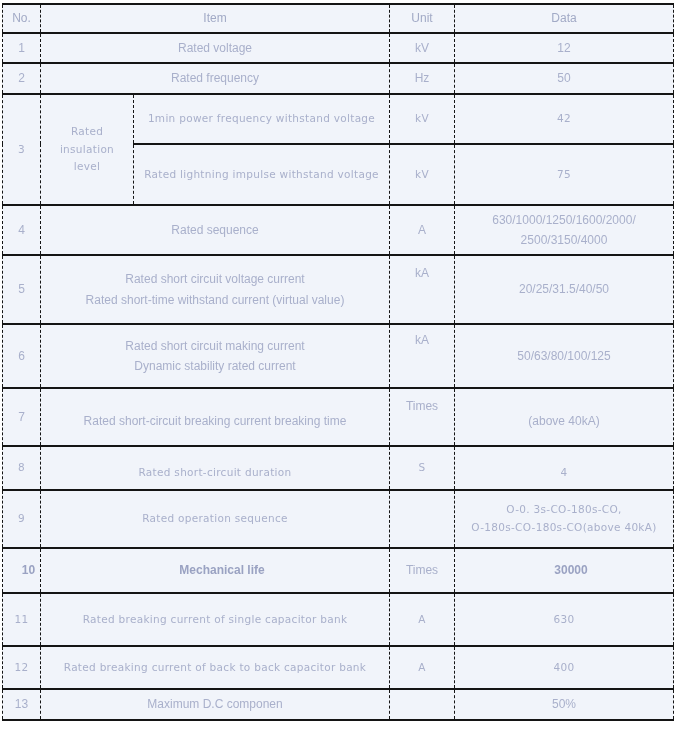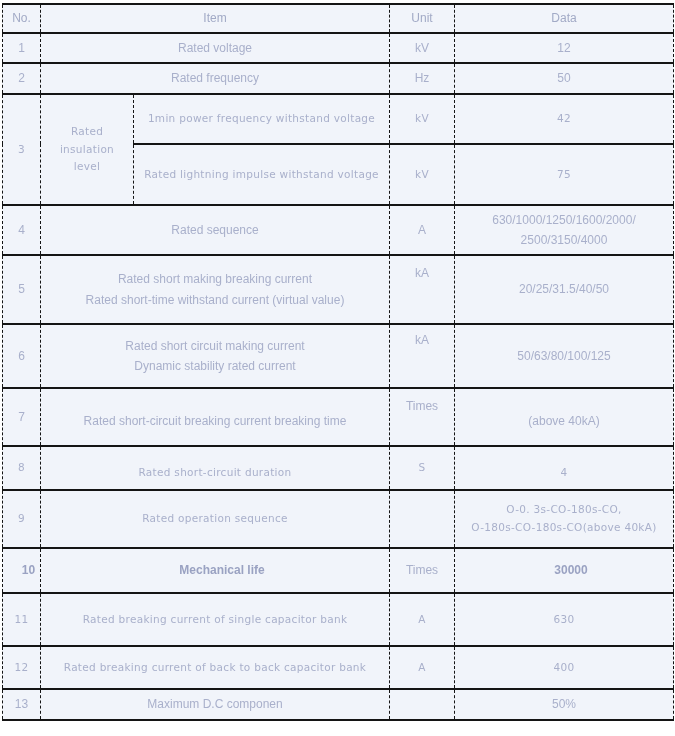--- a/index.html
+++ b/index.html
@@ -97,21 +97,21 @@
       </tr>
       <tr style="height:50px">
         <td>4</td>
         <td colspan="2">Rated sequence</td>
         <td>A</td>
         <td>630/1000/1250/1600/2000/
 2500/3150/4000</td>
       </tr>
       <tr style="height:69px">
         <td>5</td>
-        <td colspan="2">Rated short making breaking current
+        <td colspan="2">Rated short circuit voltage current
 Rated short-time withstand current (virtual value)</td>
         <td class="unit-high">kA</td>
         <td>20/25/31.5/40/50</td>
       </tr>
       <tr style="height:64px">
         <td>6</td>
         <td colspan="2">Rated short circuit making current
 Dynamic stability rated current</td>
         <td class="unit-high">kA</td>
         <td>50/63/80/100/125</td>

